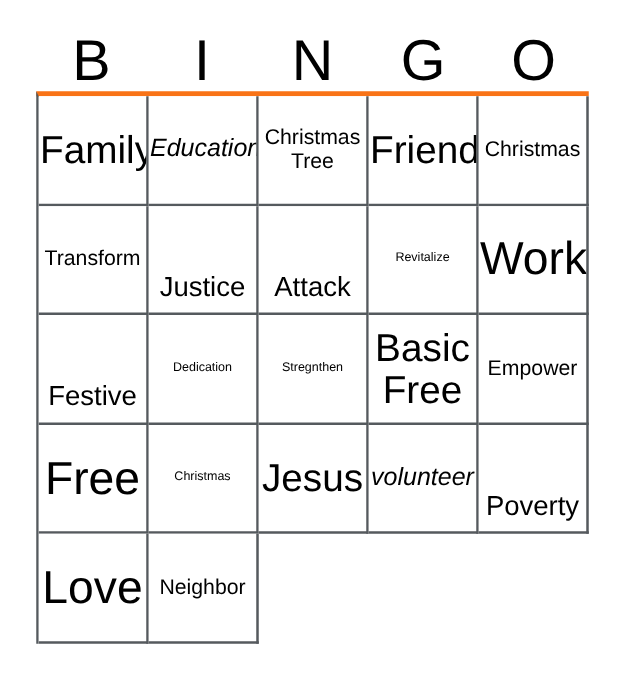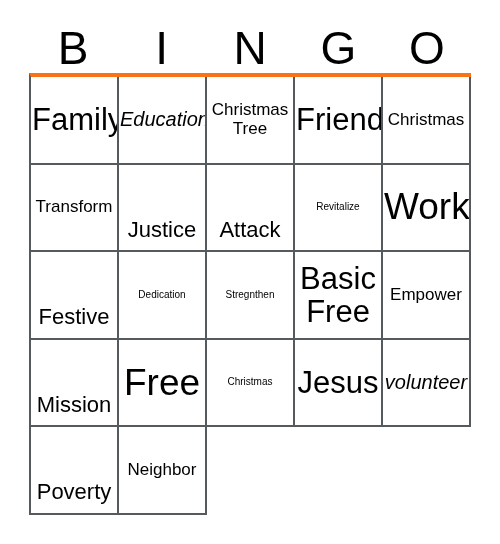--- a/index.html
+++ b/index.html
@@ -145,35 +145,35 @@
         <span class="cell-text fs-xxs">Stregnthen</span>
       </div>
       <div class="bingo-cell">
         <span class="cell-text fs-lg">Basic
 Free</span>
       </div>
       <div class="bingo-cell">
         <span class="cell-text fs-xs">Empower</span>
       </div>
       <div class="bingo-cell">
-        <span class="cell-text fs-md">Mission</span>
-      </div>
-      <div class="bingo-cell">
         <span class="cell-text fs-xl">Free</span>
       </div>
       <div class="bingo-cell">
         <span class="cell-text fs-xxs">Christmas</span>
       </div>
       <div class="bingo-cell">
         <span class="cell-text fs-lg">Jesus</span>
       </div>
       <div class="bingo-cell">
         <span class="cell-text fs-sm">volunteer</span>
       </div>
       <div class="bingo-cell">
         <span class="cell-text fs-md">Poverty</span>
       </div>
       <div class="bingo-cell">
+        <span class="cell-text fs-xl">Love</span>
+      </div>
+      <div class="bingo-cell">
         <span class="cell-text fs-xs">Neighbor</span>
       </div>
     </div>
 
 </div>
 
 </body></html>

